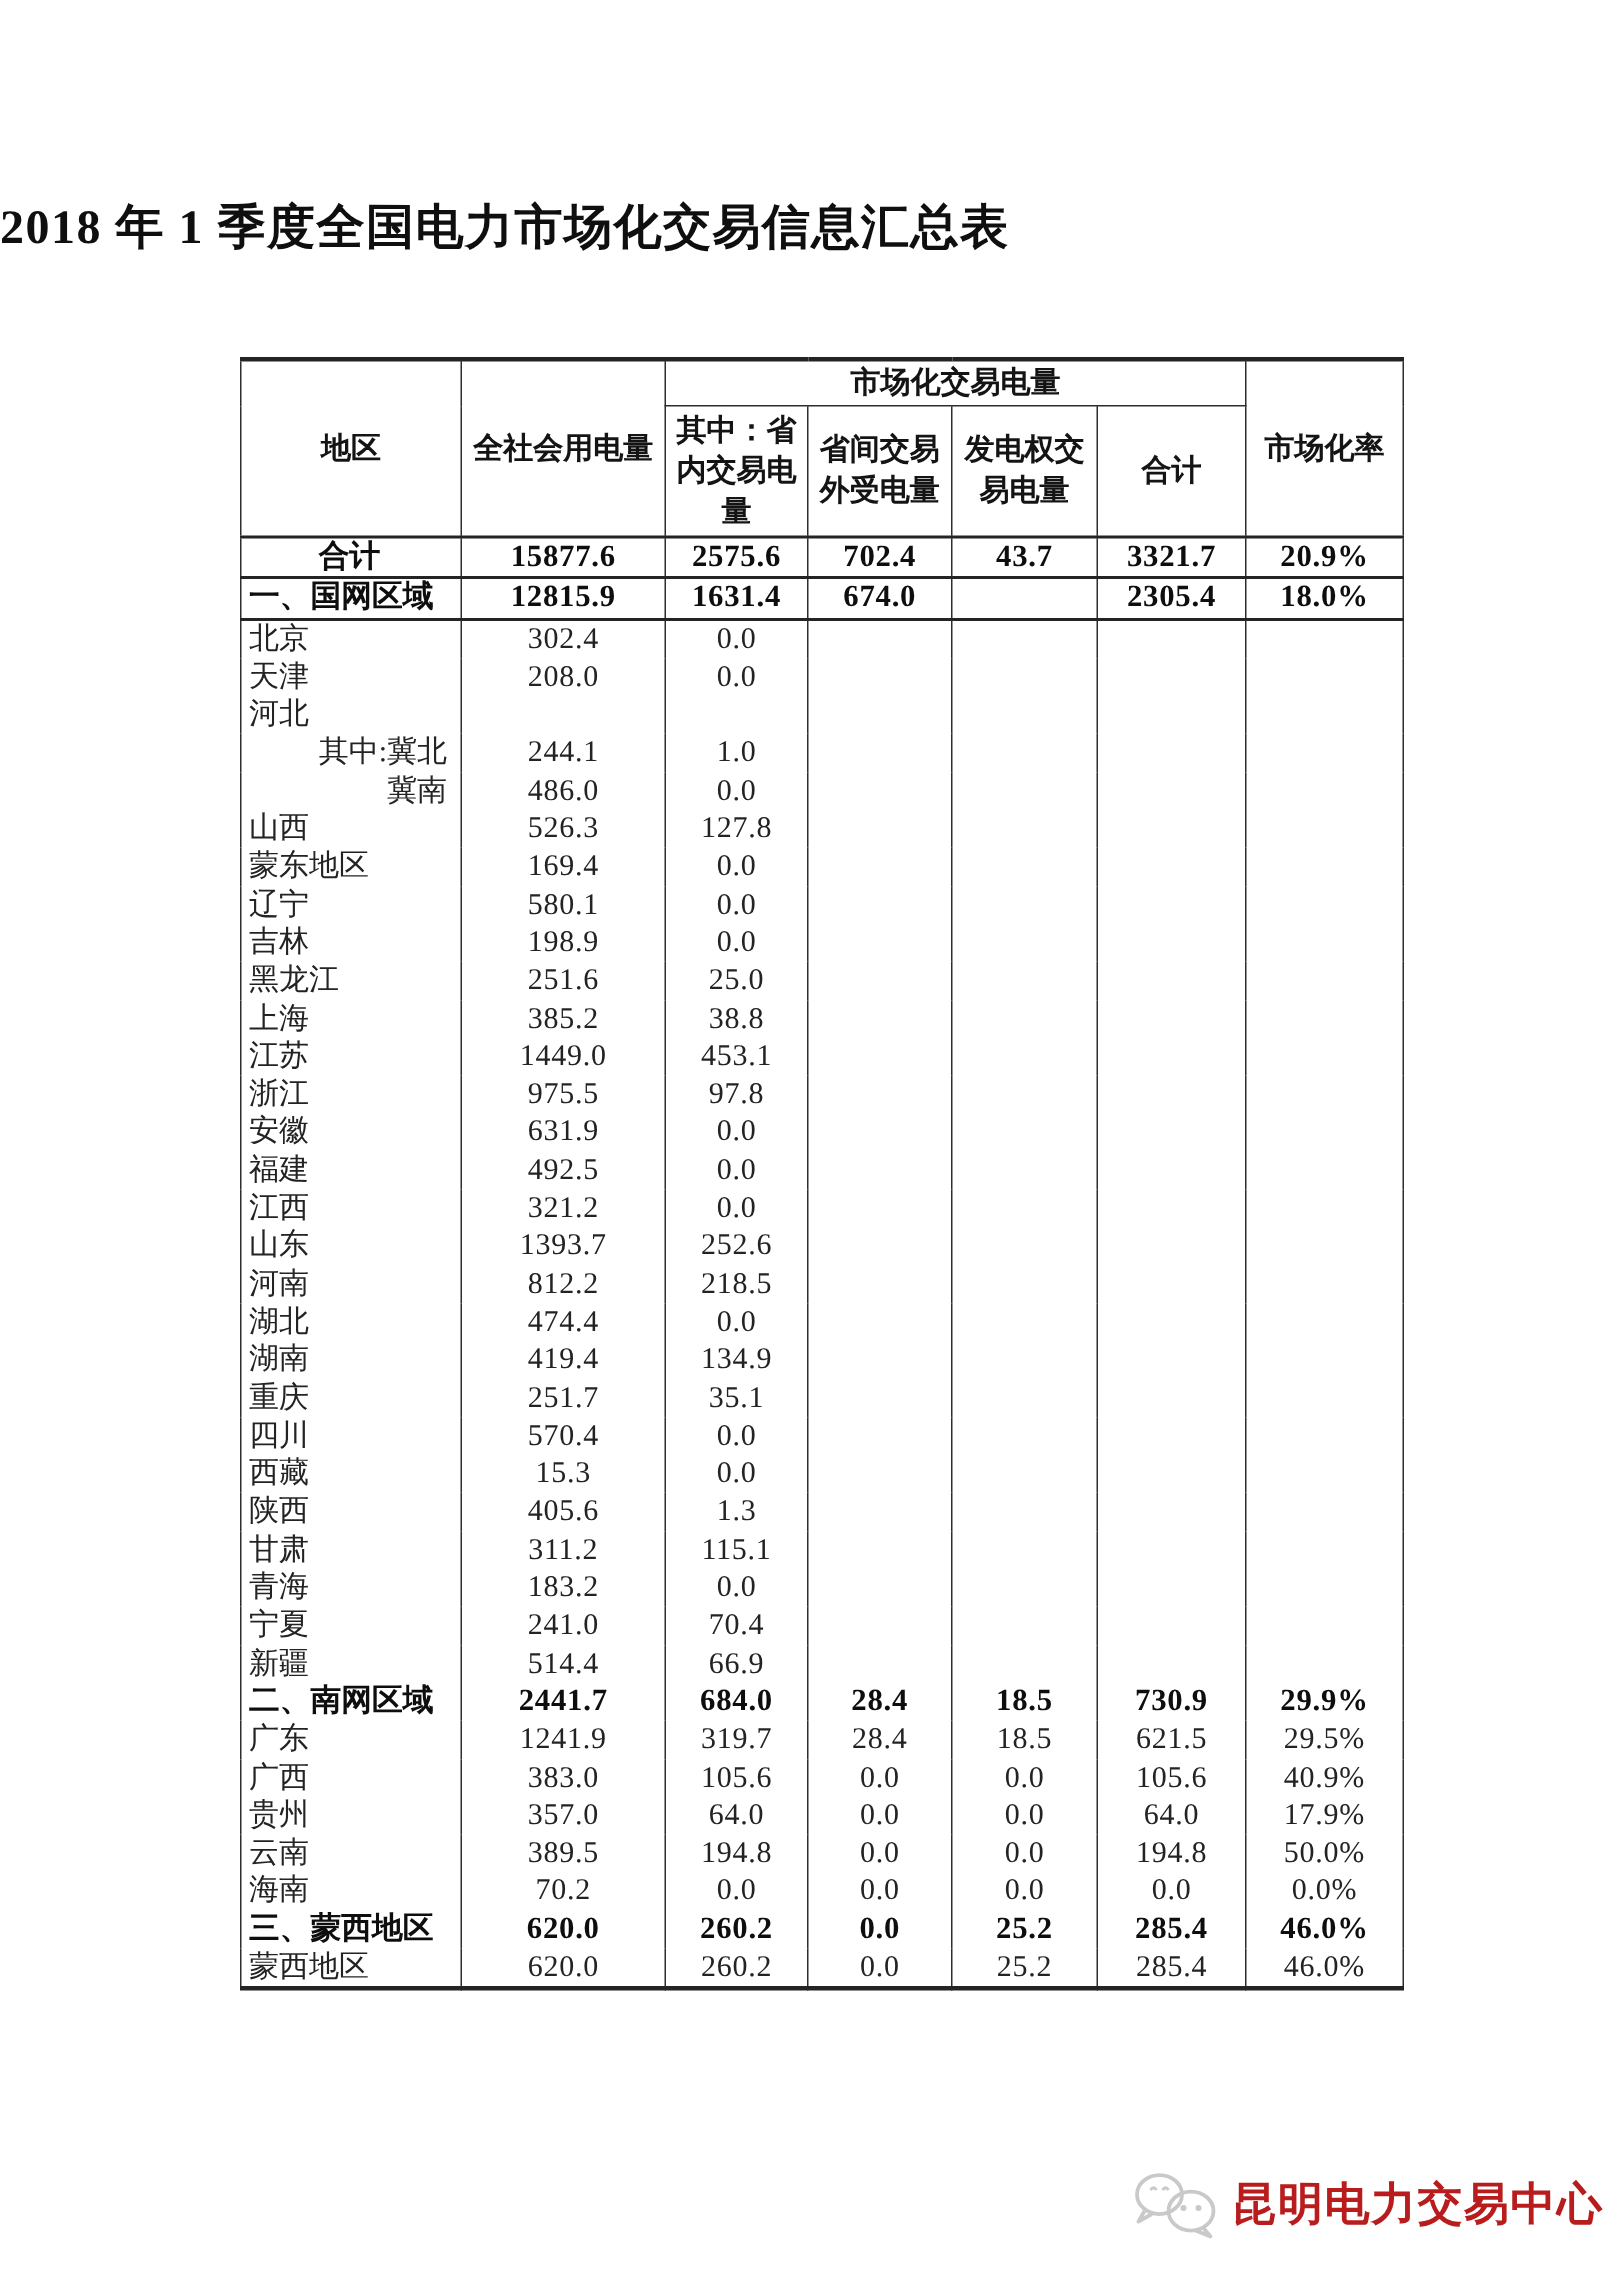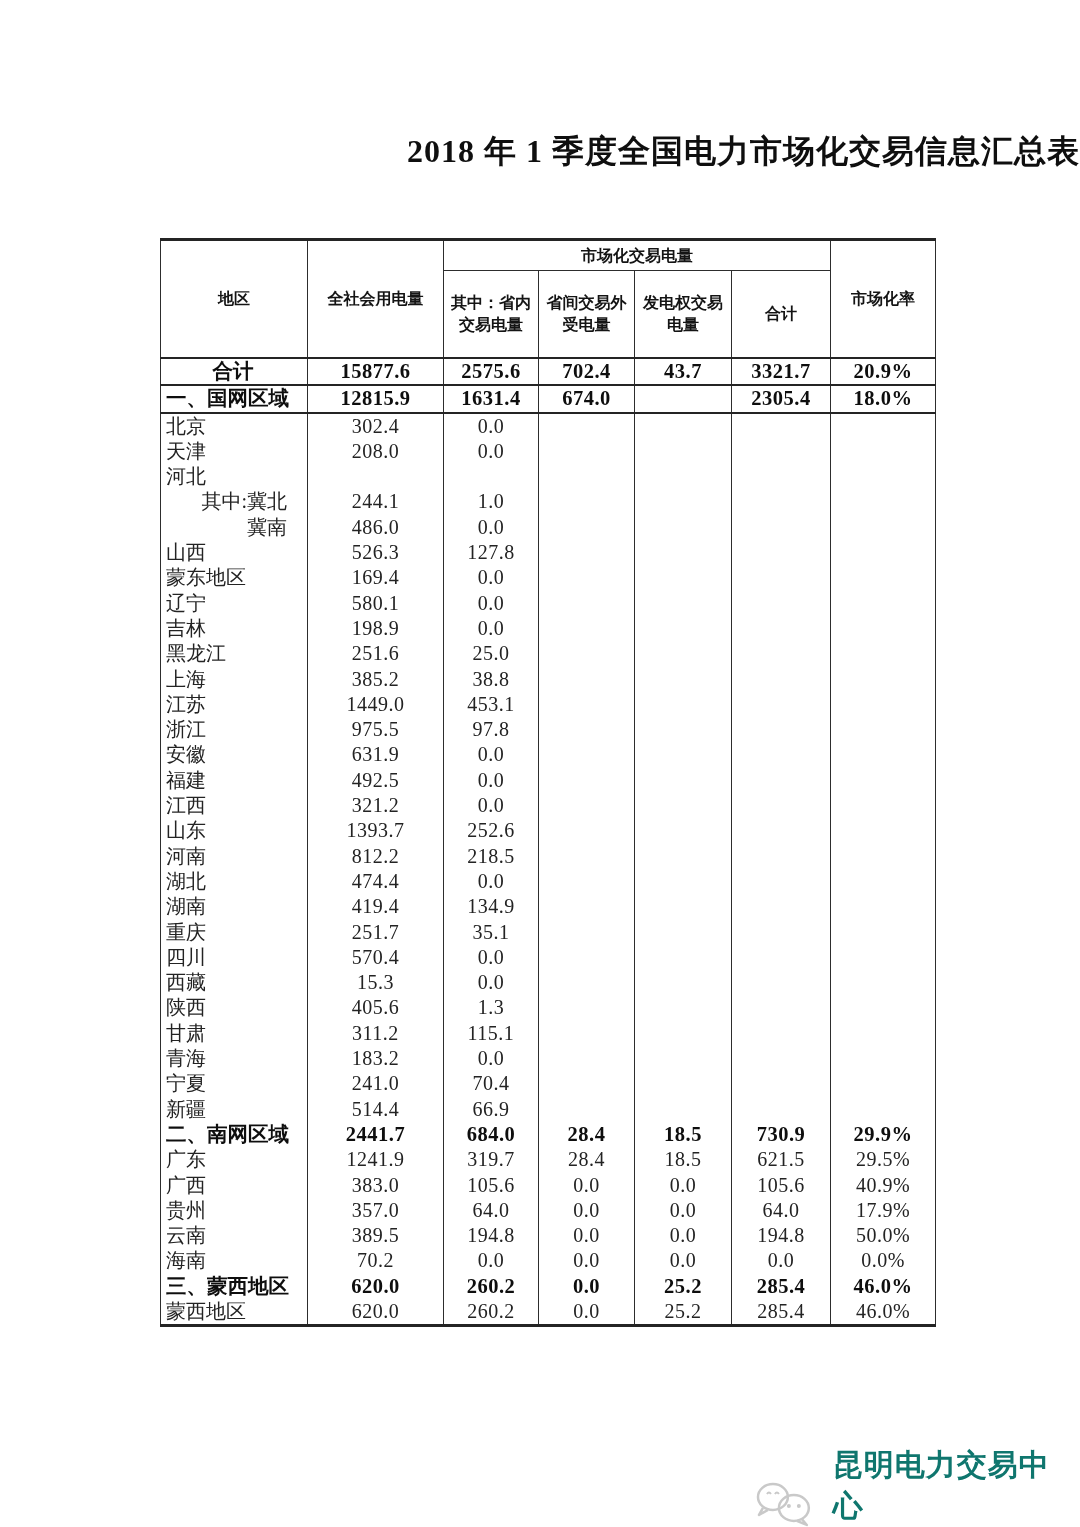--- a/index.html
+++ b/index.html
@@ -8,21 +8,21 @@
     background:#ffffff;
     font-family:"Liberation Serif","DejaVu Serif",serif;
     color:#1e1e1e;
     position:relative;
     overflow:hidden;
   }
   .page { position:absolute; inset:0; }
 
   .title {
     position:absolute; top:130px; left:0; width:1080px;
-    margin:0; text-align:right;
+    margin:0; text-align:left;
     font-size:32px; font-weight:bold; color:#0f0f0f;
     letter-spacing:1px;
   }
   .unit-label {
     position:absolute; top:202px; left:160px; width:775px;
     text-align:right; font-size:20px; color:#222222;
   }
 
   table.summary {
     position:absolute; top:238px; left:160px;
@@ -30,47 +30,47 @@
     border-top:3.5px solid #242424;
     border-bottom:3.5px solid #242424;
   }
   th, td {
     border-left:1.5px solid #2d2d2d;
     border-right:1.5px solid #2d2d2d;
     overflow:hidden;
   }
   thead { border-bottom:2.5px solid #242424; }
   thead th {
-    font-weight:bold; font-size:16px; color:#141414;
+    font-weight:bold; font-size:20px; color:#141414;
     text-align:center; vertical-align:middle;
     padding:1px 2px; line-height:1.35;
   }
   th.group-header { height:27px; border-bottom:1.5px solid #2d2d2d; }
   tr.header-sub th { height:84px; }
 
   tbody td {
     height:25.3px; line-height:25.3px;
     font-size:20px; padding:0 2px;
     white-space:nowrap; color:#232323;
   }
   td.region-cell { text-align:left; padding-left:5px; }
   td.value-cell { text-align:center; letter-spacing:0.5px; }
 
   tr.row-total td, tr.row-section td, tr.row-section-rule td {
     font-weight:bold; font-size:20.5px; color:#0e0e0e;
   }
   tr.row-total { border-bottom:2.2px solid #242424; }
   tr.row-section-rule { border-bottom:2.2px solid #242424;padding-left:40px; }
   tr.row-total td.region-cell { text-align:center; padding-left:0; }
-  tr.row-sub td.region-cell { text-align:right; padding-left:0; padding-right:20px; }
+  tr.row-sub td.region-cell { text-align:right; padding-left:0; padding-right:9px; }
 
   .watermark {
     position:absolute; top:1445px; left:752px;
-    display:flex; align-items:flex-end; gap:19px;
-    color:#0f766e; font-size:30px; letter-spacing:1px;
+    display:flex; align-items:center; gap:7px;
+    color:#b91c1c; font-size:30px; letter-spacing:1px;
     font-weight:bold;
   }
   .watermark svg { display:block; }
 </style>
 </head>
 <body>
 
 <div class="page">
 
   <h1 class="title">2018 年 1 季度全国电力市场化交易信息汇总表</h1>

